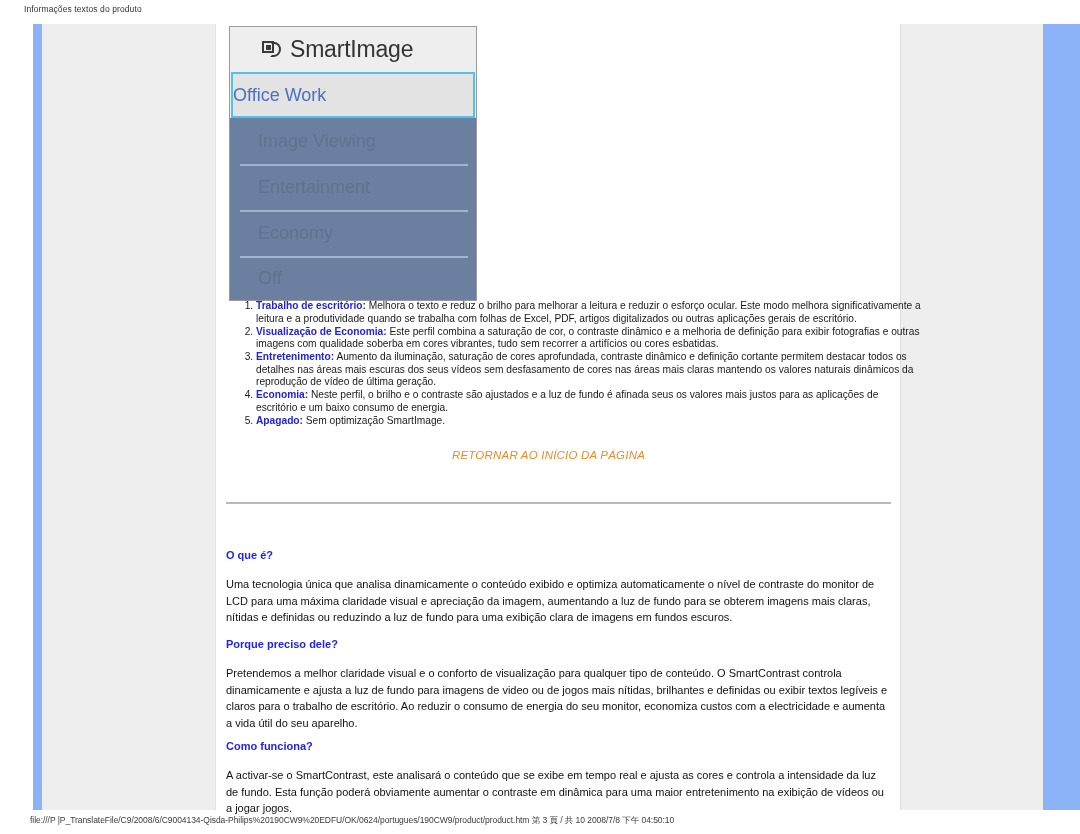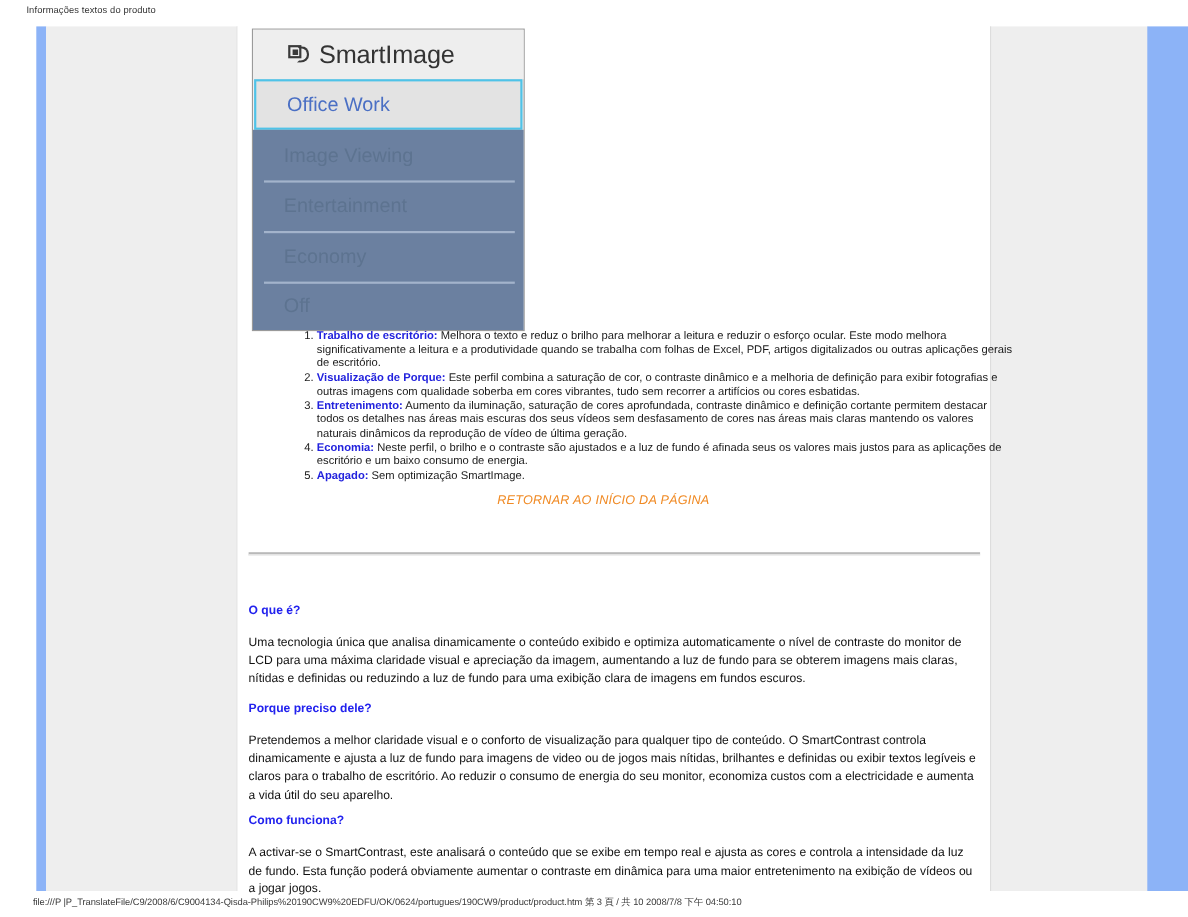--- a/index.html
+++ b/index.html
@@ -131,21 +131,20 @@
     font-size: 23px;
     color: #333333;
     letter-spacing: -0.2px;
   }
 
   .si-selected {
     margin: 0 1px;
     height: 46px;
     display: flex;
     align-items: center;
-    padding-left: 28px;
     background: #e3e3e3;
     border: 2px solid #4fc3e8;
     box-sizing: border-box;
     color: #4a6fc4;
     font-size: 18px;
   }
   .si-list {
     background: #6b80a0;
     padding: 0;
   }
@@ -176,21 +175,20 @@
     top: 276px;
     width: 665px;
     margin: 0;
     padding: 0 0 0 30px;
     font-size: 10.2px;
     color: #1a1a1a;
     line-height: 1.23;
   }
   .feature-list li {
     margin-bottom: 0.5px;
-    margin-left: 32px;
   }
   .feature-list b {
     color: #2222dd;
   }
 
   
   .return-link {
     position: absolute;
     left: 0;
     top: 425px;
@@ -280,21 +278,21 @@
         <div class="si-item">Economy</div>
         <div class="si-item">Off</div>
       </div>
     </div>
 
     <ol class="feature-list">
       <li>
         <b>Trabalho de escritório:</b><span> Melhora o texto e reduz o brilho para melhorar a leitura e reduzir o esforço ocular. Este modo melhora significativamente a leitura e a produtividade quando se trabalha com folhas de Excel, PDF, artigos digitalizados ou outras aplicações gerais de escritório.</span>
       </li>
       <li>
-        <b>Visualização de Porque:</b><span> Este perfil combina a saturação de cor, o contraste dinâmico e a melhoria de definição para exibir fotografias e outras imagens com qualidade soberba em cores vibrantes, tudo sem recorrer a artifícios ou cores esbatidas.</span>
+        <b>Visualização de Economia:</b><span> Este perfil combina a saturação de cor, o contraste dinâmico e a melhoria de definição para exibir fotografias e outras imagens com qualidade soberba em cores vibrantes, tudo sem recorrer a artifícios ou cores esbatidas.</span>
       </li>
       <li>
         <b>Entretenimento:</b><span> Aumento da iluminação, saturação de cores aprofundada, contraste dinâmico e definição cortante permitem destacar todos os detalhes nas áreas mais escuras dos seus vídeos sem desfasamento de cores nas áreas mais claras mantendo os valores naturais dinâmicos da reprodução de vídeo de última geração.</span>
       </li>
       <li>
         <b>Economia:</b><span> Neste perfil, o brilho e o contraste são ajustados e a luz de fundo é afinada seus os valores mais justos para as aplicações de escritório e um baixo consumo de energia.</span>
       </li>
       <li>
         <b>Apagado:</b><span> Sem optimização SmartImage.</span>
       </li>

